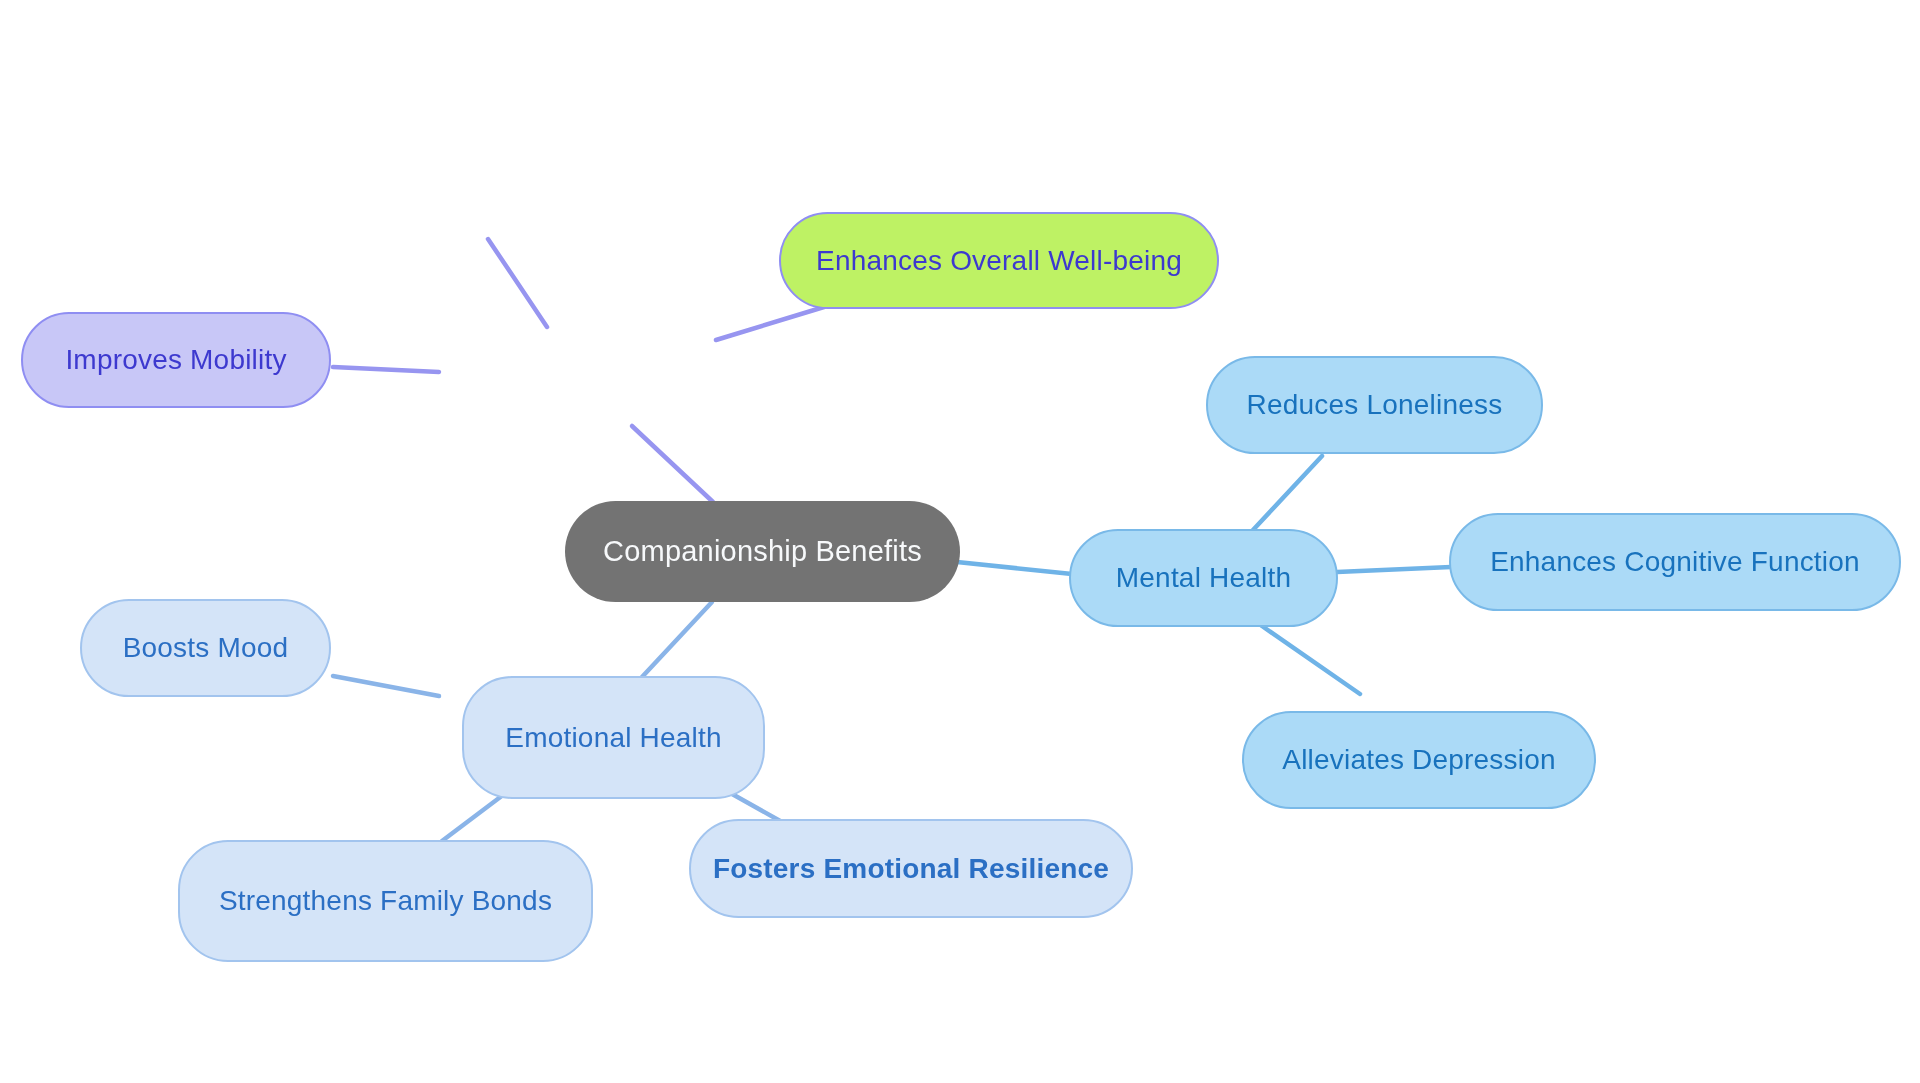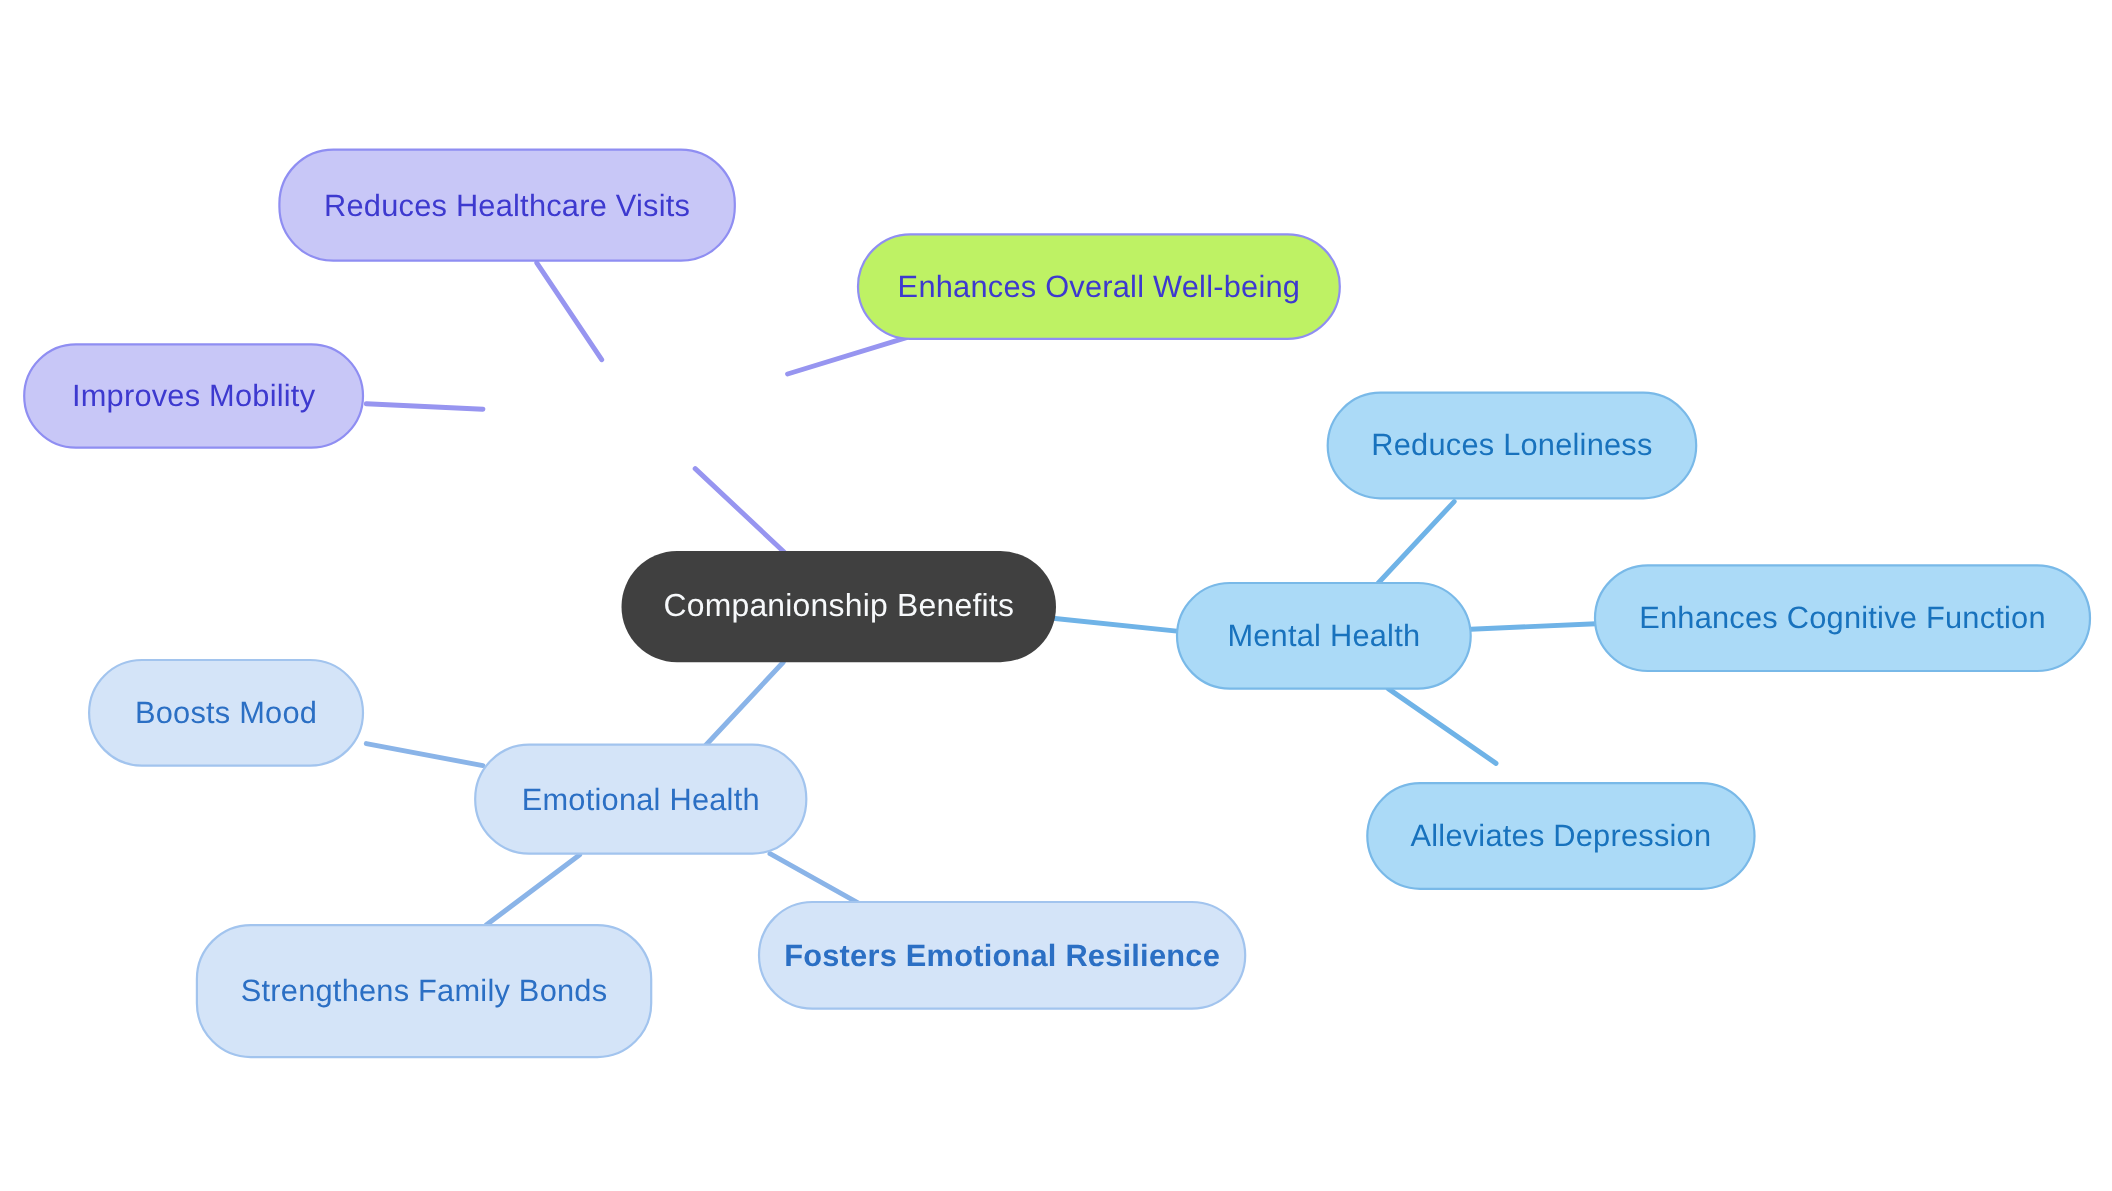--- a/index.html
+++ b/index.html
@@ -51,21 +51,21 @@
   
   .n-center    { left: 565px;  top: 501px; width: 395px; height: 101px; }
   .n-physical  { left: 438px;  top: 326px; width: 282px; height: 100px; }
   .n-rhv       { left: 253px;  top: 135px; width: 416px; height: 103px; }
   .n-eow       { left: 779px;  top: 212px; width: 440px; height: 97px;  }
   .n-im        { left: 21px;   top: 312px; width: 310px; height: 96px;  }
   .n-mental    { left: 1069px; top: 529px; width: 269px; height: 98px;  }
   .n-rl        { left: 1206px; top: 356px; width: 337px; height: 98px;  }
   .n-ecf       { left: 1449px; top: 513px; width: 452px; height: 98px;  }
   .n-ad        { left: 1242px; top: 693px; width: 354px; height: 98px;  }
-  .n-emotional { left: 431px;  top: 676px; width: 303px; height: 101px; }
+  .n-emotional { left: 462px;  top: 676px; width: 303px; height: 123px; }
   .n-bm        { left: 80px;   top: 599px; width: 251px; height: 98px;  }
   .n-sfb       { left: 178px;  top: 840px; width: 415px; height: 122px; }
   .n-fer       { left: 689px;  top: 819px; width: 444px; height: 99px; font-weight: bold;  }
 </style>
 </head>
 <body>
 
 <div class="canvas" style="background: rgb(255, 255, 255);">
 
   <svg class="edges" viewBox="0 0 1920 1083">
@@ -78,27 +78,24 @@
     <line x1="1253" y1="530" x2="1322" y2="456" style="stroke: rgb(111, 179, 231);"></line>
     <line x1="1337" y1="572" x2="1451" y2="567" style="stroke: rgb(111, 179, 231);"></line>
     <line x1="1262" y1="626" x2="1360" y2="694" style="stroke: rgb(111, 179, 231);"></line>
 
     <line x1="712" y1="602" x2="642" y2="677" style="stroke: rgb(138, 180, 232);"></line>
     <line x1="333" y1="676" x2="439" y2="696" style="stroke: rgb(138, 180, 232);"></line>
     <line x1="527" y1="777" x2="442" y2="841" style="stroke: rgb(138, 180, 232);"></line>
     <line x1="700" y1="776" x2="782" y2="822" style="stroke: rgb(138, 180, 232);"></line>
   </svg>
 
-  <div class="node center n-center" style="background: #404040; color: rgb(247, 249, 251);">
+  <div class="node center n-center" style="background: #737373; color: rgb(247, 249, 251);">
     <span>Companionship Benefits</span>
   </div>
 
-  <div class="node n-rhv" style="background: rgb(200, 199, 247); border-color: rgb(143, 142, 242); color: rgb(61, 57, 207);">
-    <span>Reduces Healthcare Visits</span>
-  </div>
   <div class="node n-eow" style="background: #bef264; border-color: rgb(143, 142, 242); color: rgb(61, 57, 207);">
     <span>Enhances Overall Well-being</span>
   </div>
   <div class="node n-im" style="background: rgb(200, 199, 247); border-color: rgb(143, 142, 242); color: rgb(61, 57, 207);">
     <span>Improves Mobility</span>
   </div>
 
   <div class="node n-mental" style="background: rgb(171, 218, 247); border-color: rgb(121, 185, 232); color: rgb(24, 114, 189);">
     <span>Mental Health</span>
   </div>

